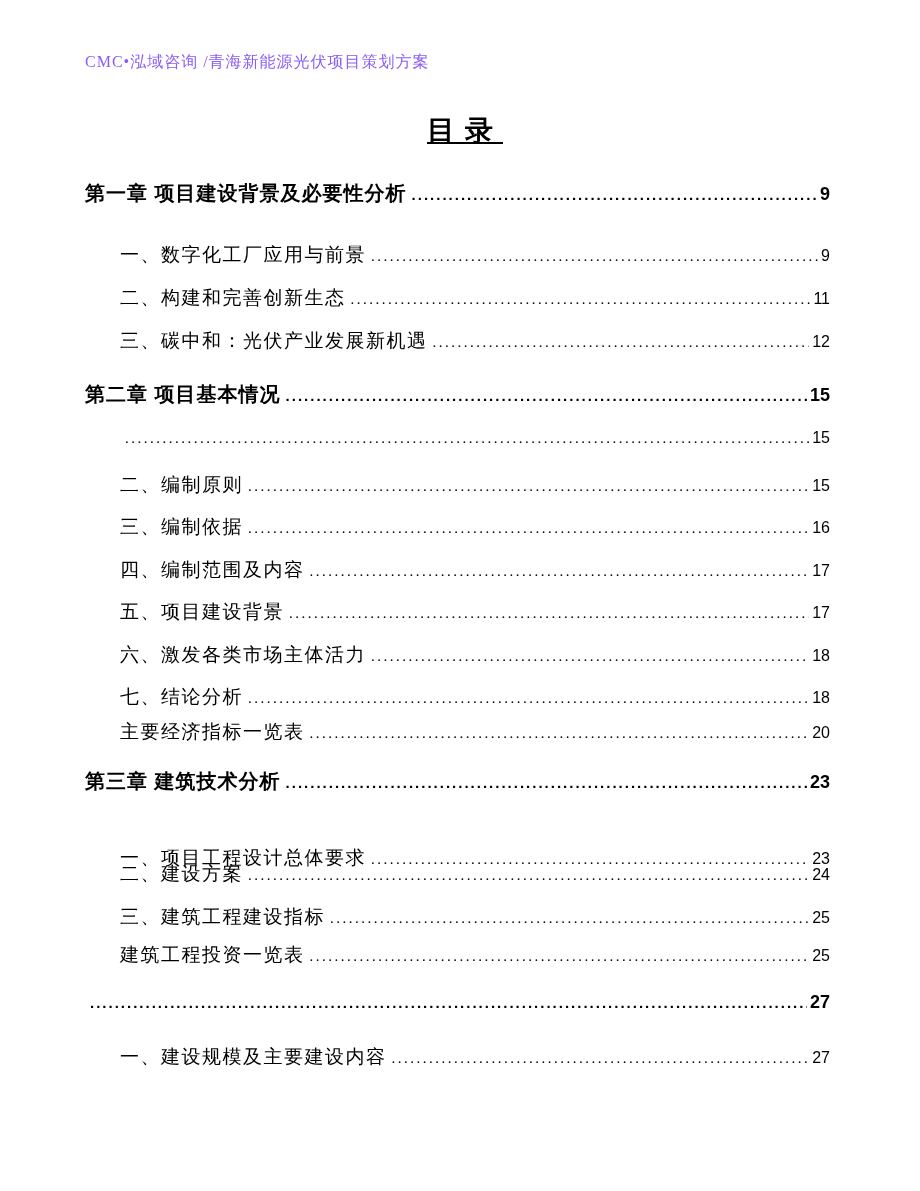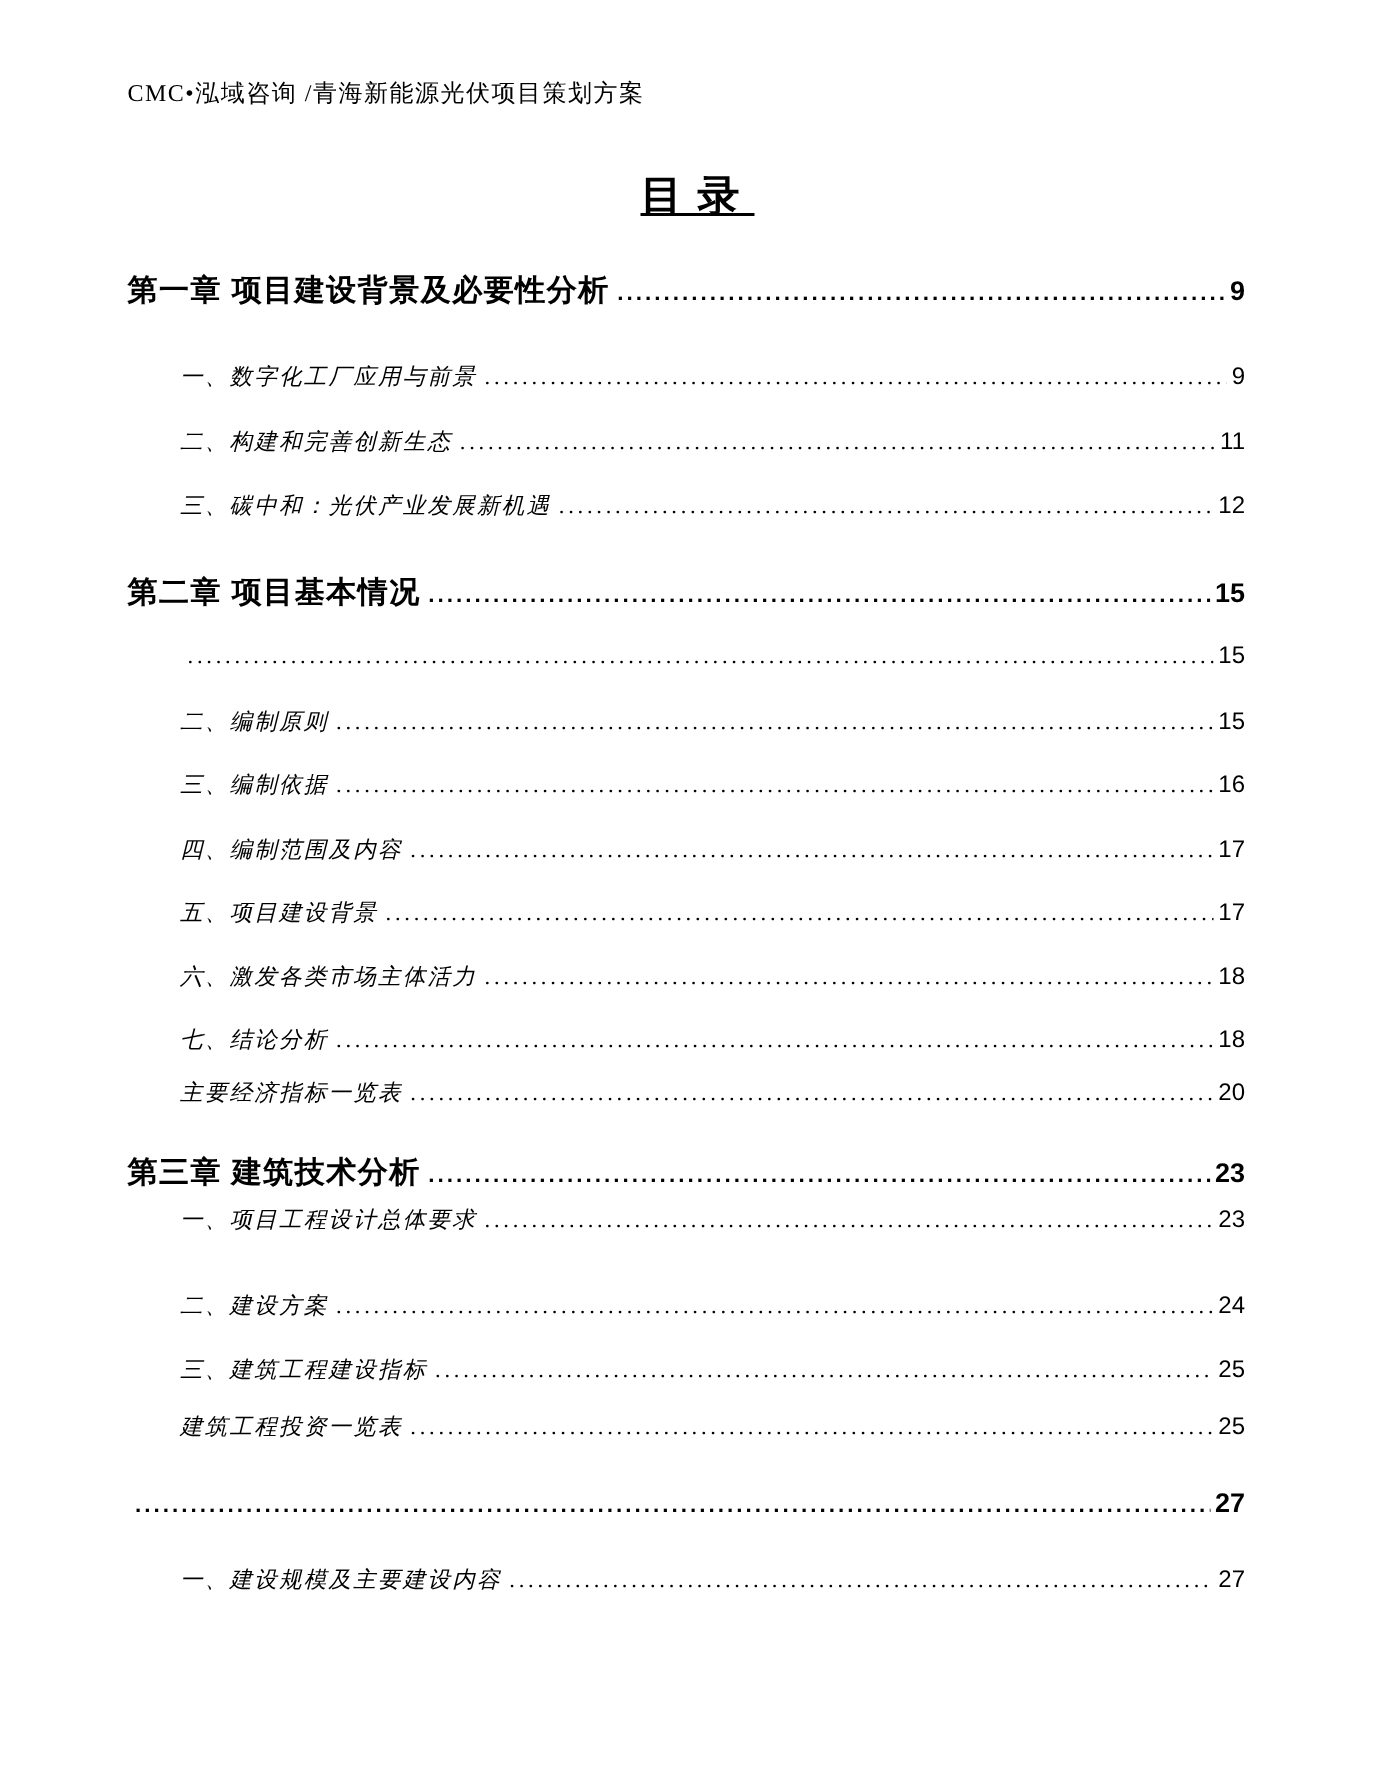--- a/index.html
+++ b/index.html
@@ -15,21 +15,21 @@
     color: #000000;
     font-family: "Liberation Serif", "DejaVu Serif", serif;
     overflow: hidden;
   }
   .doc-header {
     position: absolute;
     top: 52px;
     left: 85px;
     font-size: 16px;
     letter-spacing: 1px;
-    color: #000000;
+    color: #8b5cf6;
     white-space: nowrap;
   }
   .doc-title {
     position: absolute;
     top: 112px;
     left: 0;
     width: 100%;
     text-align: center;
     font-size: 28px;
     font-weight: bold;
@@ -88,23 +88,22 @@
     font-size: 15px;
     letter-spacing: 2px;
   }
   .toc-row.chapter .pagenum {
     font-weight: bold;
     font-size: 18px;
   }
   
   .toc-row.sub .label,
   .toc-row.plain .label {
-    font-size: 15px;
+    font-size: 19px;
     letter-spacing: 1.5px;
-    font-style: italic;
   }
   .toc-row.sub,
   .toc-row.plain {
     padding-left: 35px;
   }
   .toc-row.sub .leader::after,
   .toc-row.plain .leader::after {
     font-size: 15px;
     letter-spacing: 2.5px;
   }
@@ -200,21 +199,21 @@
       <span class="leader"></span>
       <span class="pagenum">20</span>
     </div>
 
     <div class="toc-row chapter" style="top:768px">
       <span class="label">第三章 建筑技术分析</span>
       <span class="leader"></span>
       <span class="pagenum">23</span>
     </div>
 
-    <div class="toc-row sub" style="top:804px">
+    <div class="toc-row sub" style="top:845px">
       <span class="label">一、项目工程设计总体要求</span>
       <span class="leader"></span>
       <span class="pagenum">23</span>
     </div>
 
     <div class="toc-row sub" style="top:861px">
       <span class="label">二、建设方案</span>
       <span class="leader"></span>
       <span class="pagenum">24</span>
     </div>

